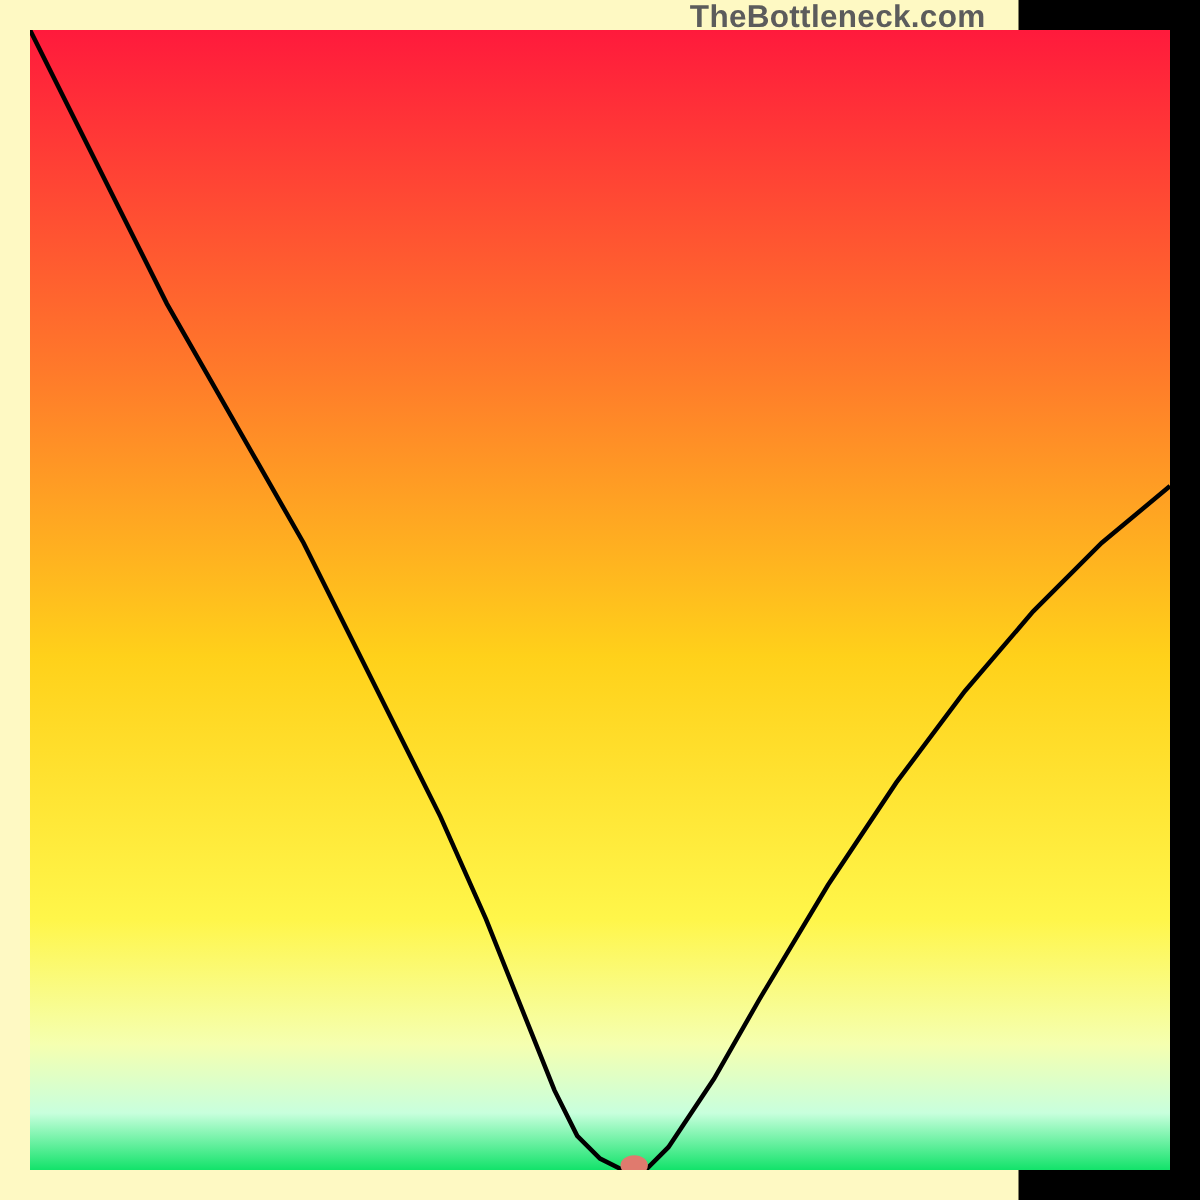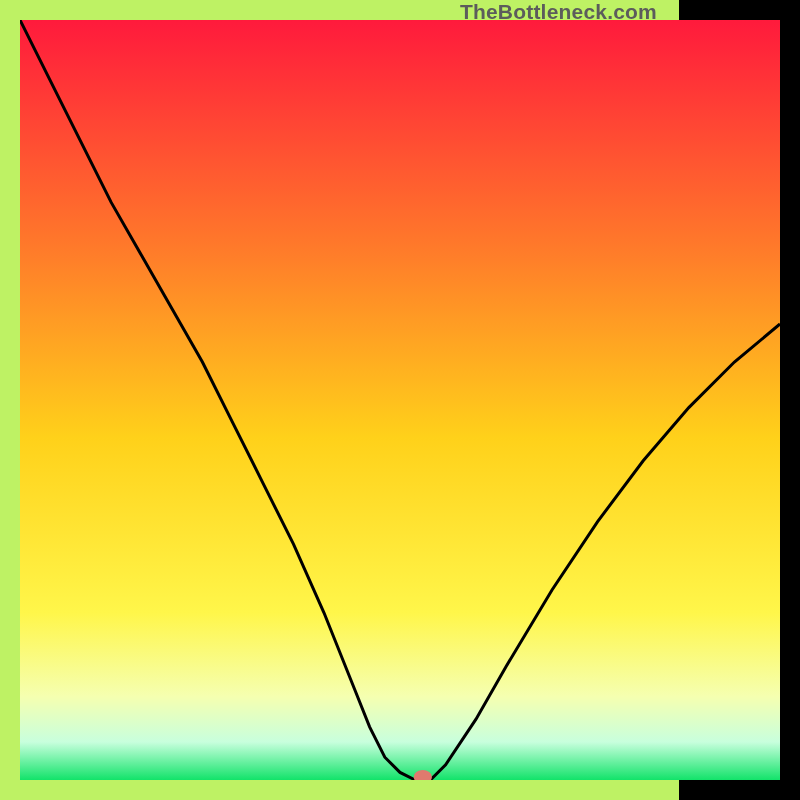--- a/index.html
+++ b/index.html
@@ -8,21 +8,21 @@
     width: 800px;
     height: 800px;
     background: #000;
     font-family: Arial, Helvetica, sans-serif;
     overflow: hidden;
   }
   .frame {
     position: relative;
     width: 679px;
     height: 800px;
-    background: #bef264;
+    background: #fef9c3;
   }
   .plot {
     position: absolute;
     left: 20px;
     top: 20px;
     width: 760px;
     height: 760px;
   }
   .watermark {
     position: absolute;

